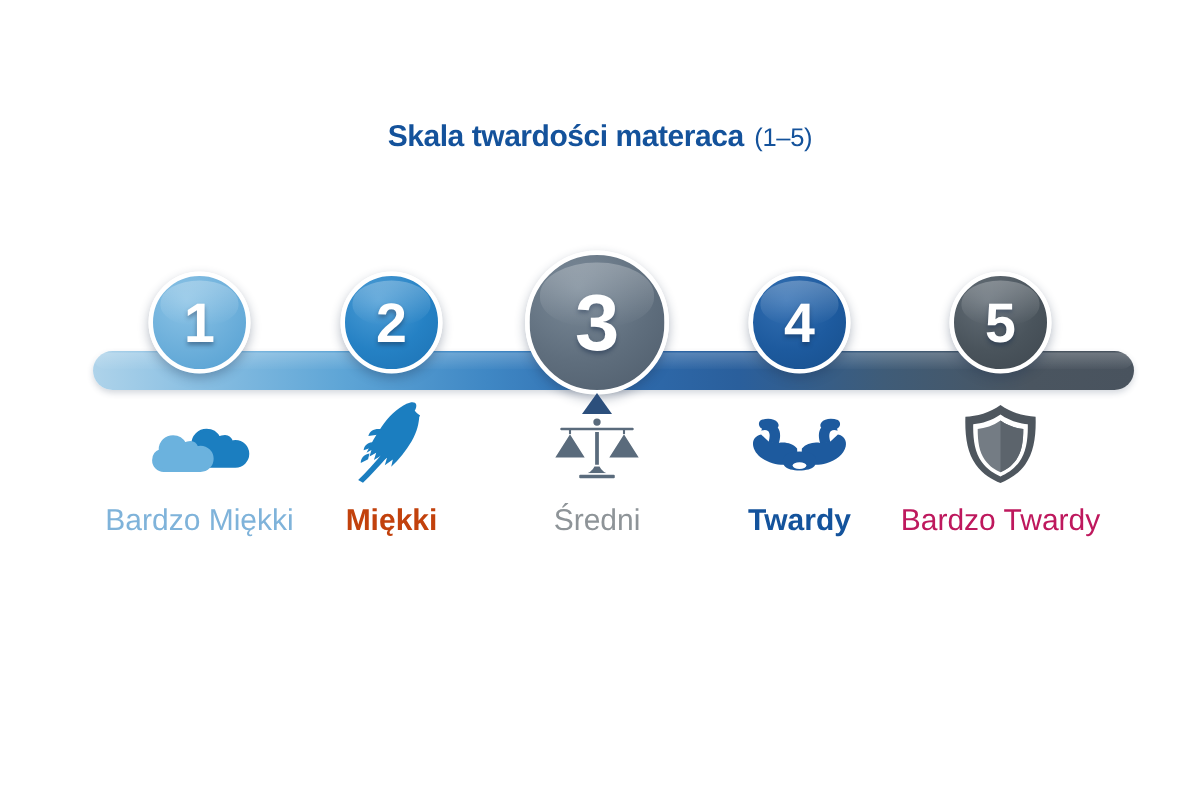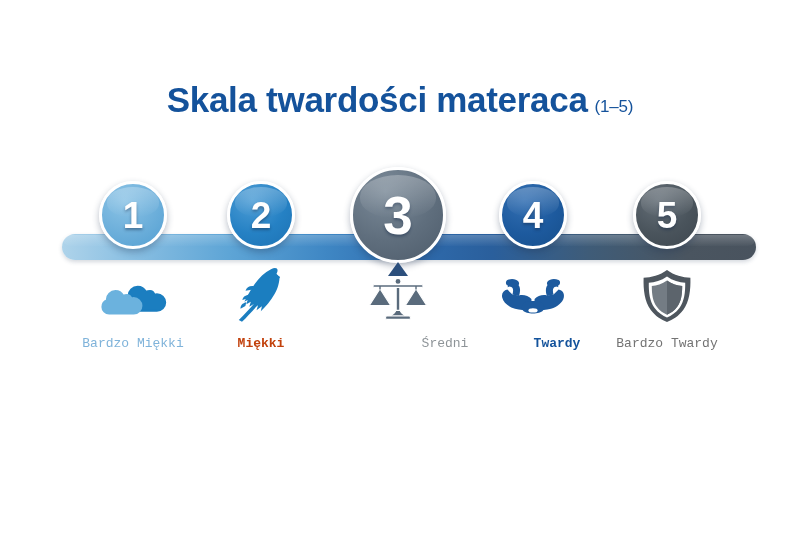--- a/index.html
+++ b/index.html
@@ -22,21 +22,21 @@
   
   .title-block {
     position: absolute;
     top: 80px;
     left: 0;
     width: 800px;
     text-align: center;
     white-space: nowrap;
   }
   .title-main {
-    font-size: 35px;
+    font-size: 20px;
     font-weight: bold;
     color: #14529b;
     letter-spacing: -0.3px;
   }
   .title-range {
     font-size: 17px;
     font-weight: normal;
     color: #14529b;
     margin-left: 7px;
     letter-spacing: -0.2px;
@@ -126,29 +126,28 @@
     display: flex;
     align-items: flex-end;
     justify-content: center;
   }
   .icon-wrap svg { display: block; overflow: visible; }
 
   
   .label {
     position: absolute;
     white-space: nowrap;
-    font-size: 13px;
+    font-size: 20px;
     transform: translateX(-50%);
-    font-family: Liberation Mono, monospace;
   }
   .lbl-1 { color: #7fb3da; font-weight: normal; }
   .lbl-2 { color: #c2410c; font-weight: bold; }
-  .lbl-3 { color: #8e9498; font-weight: normal; margin-left: 47px; }
+  .lbl-3 { color: #8e9498; font-weight: normal; }
   .lbl-4 { color: #14539c; font-weight: bold; }
-  .lbl-5 { color: #737373; font-weight: normal; }
+  .lbl-5 { color: #be185d; font-weight: normal; }
 </style>
 </head>
 <body>
 
 <div class="infographic">
 
   <div class="title-block">
     <span class="title-main">Skala twardości materaca</span><span class="title-range">(1–5)</span>
   </div>
 
@@ -262,21 +261,21 @@
                    C 40.4 34.2, 47 34.6, 53 32.8 C 59.4 30.9, 64.6 26.8, 65.8 21.6
                    C 66.7 17.6, 64.6 14.4, 60.6 13.6 L 55.6 18.4 Z"></path>
 
           <path d="M26 27 C 30 24.4, 40 24.4, 44 27 C 46.4 28.6, 46.8 32.2, 45 34.6
                    C 42 38.6, 28 38.6, 25 34.6 C 23.2 32.2, 23.6 28.6, 26 27 Z"></path>
         </g>
 
         <ellipse cx="35" cy="34.4" rx="4.6" ry="2.2" fill="#ffffff"></ellipse>
       </svg>
     </div>
-    <div class="label lbl-4" style="left:533px; top:336px;margin-left:24px;">Twardy</div>
+    <div class="label lbl-4" style="left:533px; top:336px;">Twardy</div>
   </div>
 
   <div class="step">
     <div class="circle c5" style="left:633px; top:181px;">
       <div class="circle-inner-gloss"></div>
       <span>5</span>
     </div>
     <div class="icon-wrap" style="left:633px; top:268px; width:68px; height:56px;">
       <svg width="54" height="56" viewBox="0 0 54 56">
 

